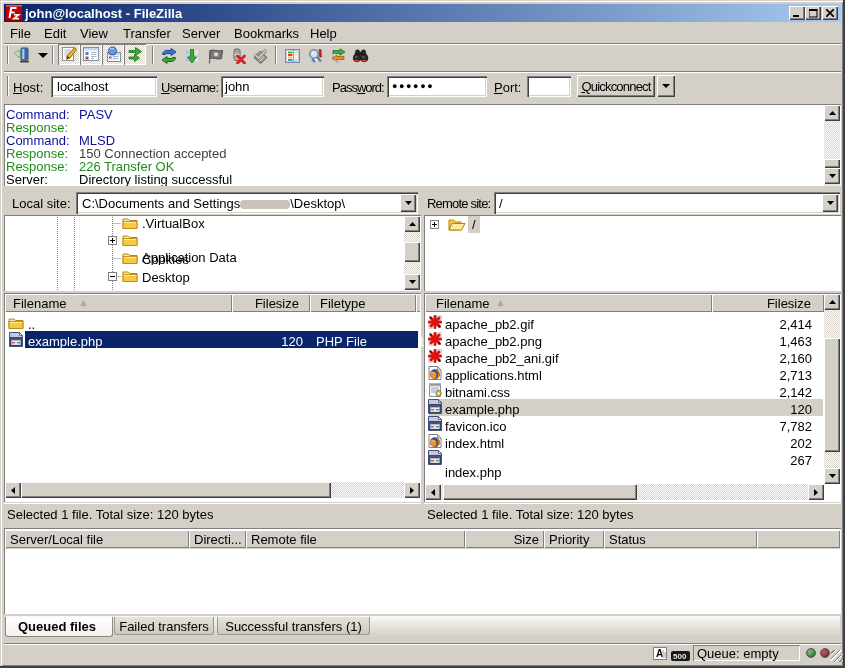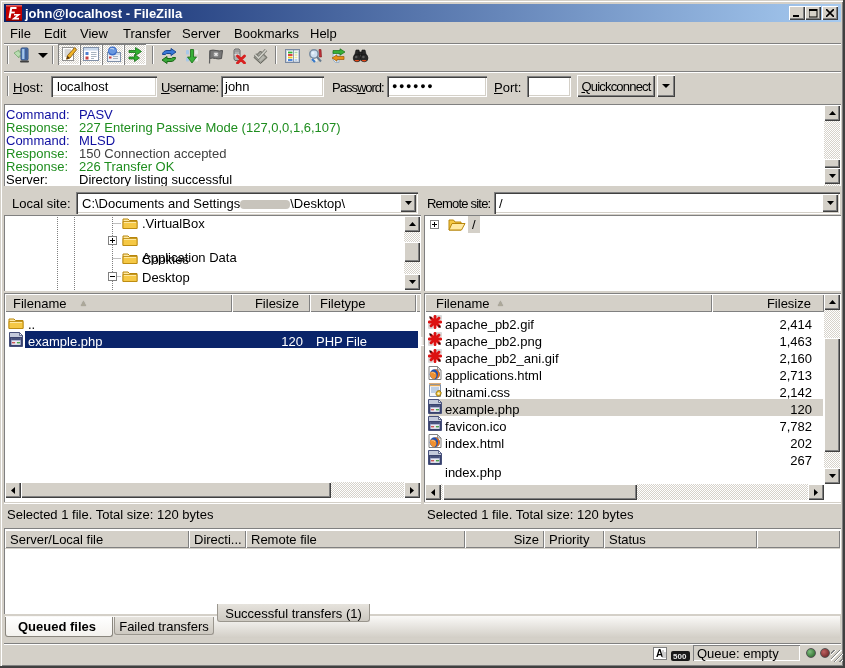--- a/index.html
+++ b/index.html
@@ -282,21 +282,21 @@
 <div class="abs" style="left:494px;top:80px;"><u>P</u>ort:</div>
 <div class="abs sunk2 white" style="left:527px;top:76px;width:44px;height:21px;"></div>
 <div class="abs raised btnface" style="left:577px;top:75px;width:78px;height:22px;text-align:center;padding-top:4px;letter-spacing:-0.8px;"><u>Q</u>uickconnect</div>
 <div class="abs raised btnface" style="left:657px;top:75px;width:18px;height:22px;">
     <div class="abs" style="left:5px;top:9px;width:0;height:0;border-left:4px solid transparent;border-right:4px solid transparent;border-top:4px solid #000;"></div>
   </div>
 
 <div class="abs white sunk" style="left:4px;top:104px;width:837px;height:83px;"></div>
 <div class="abs" style="left:6px;top:107.5px;width:820px;line-height:13px;">
 <div><span style="color:#0F0FA0;">Command:</span><span class="abs" style="left:73px;color:#0F0FA0;">PASV</span></div>
-<div><span style="color:#1E8D1E;">Response:</span><span class="abs" style="left:73px;top:13px;color:#1E8D1E;">227 Entering Passive Mode (127,0,0,1,6,107)</span></div>
+<div><span style="color:#1E8D1E;">Response:</span></div>
 <div><span style="color:#0F0FA0;">Command:</span><span class="abs" style="left:73px;top:26px;color:#0F0FA0;">MLSD</span></div>
 <div><span style="color:#1E8D1E;">Response:</span><span class="abs" style="left:73px;top:39px;color:#404040;">150 Connection accepted</span></div>
 <div><span style="color:#1E8D1E;">Response:</span><span class="abs" style="left:73px;top:52px;color:#1E8D1E;">226 Transfer OK</span></div>
 <div><span style="color:#000;">Server:</span><span class="abs" style="left:73px;top:65px;color:#000;">Directory listing successful</span></div>
 </div>
 
 <div class="abs sbtrack" style="left:824px;top:105px;width:16px;height:81px;"></div>
 <div class="abs scrollbtn" style="left:824px;top:105px;width:16px;height:16px;">
     <svg width="7" height="4">
       <path d="M3.5 0 L7 4 L0 4 Z" fill="#000"></path>
@@ -525,21 +525,21 @@
   <div class="hdrcell" style="left:241px;width:219px;">Remote file</div>
   <div class="hdrcell" style="left:460px;width:79px;text-align:right;">Size</div>
   <div class="hdrcell" style="left:539px;width:60px;">Priority</div>
   <div class="hdrcell" style="left:599px;width:153px;">Status</div>
   <div class="hdrcell" style="left:752px;width:83px;"></div>
 </div>
 
 <div class="abs" style="left:5px;top:616px;width:835px;height:22px;background:linear-gradient(#FAF9F7,#D2CEC6);"></div>
 <div class="abs" style="left:5px;top:617px;width:108px;height:20px;background:linear-gradient(#ffffff,#F4F2EE);border:1px solid #8A867E;border-top:none;border-radius:0 0 3px 3px;font-weight:bold;text-align:left;padding:2px 0 0 12px;">Queued files</div>
 <div class="abs" style="left:114px;top:617px;width:100px;height:18px;background:linear-gradient(#E6E3DD,#CCC8C0);border:1px solid #9a968e;border-top:none;border-radius:0 0 3px 3px;text-align:center;padding-top:2px;">Failed transfers</div>
-<div class="abs" style="left:217px;top:604px;width:153px;height:18px;background:linear-gradient(#E6E3DD,#CCC8C0);border:1px solid #9a968e;border-top:none;border-radius:0 0 3px 3px;text-align:center;padding-top:2px;">Successful transfers (1)</div>
+<div class="abs" style="left:217px;top:617px;width:153px;height:18px;background:linear-gradient(#E6E3DD,#CCC8C0);border:1px solid #9a968e;border-top:none;border-radius:0 0 3px 3px;text-align:center;padding-top:2px;">Successful transfers (1)</div>
 
 <div class="abs" style="left:4px;top:643px;width:837px;height:19px;background:#D4D0C8;box-shadow:inset 0 1px 0 #808080, inset 0 2px 0 #fff;"></div>
 <div class="abs" id="sb-ascii" style="left:653px;top:647px;width:14px;height:13px;"><svg width="14" height="13">
       <rect x="0.5" y="0.5" width="13" height="12" fill="#fff" stroke="#808080"></rect>
       <text x="3" y="10" font-family="Liberation Sans" font-size="10" font-weight="bold" fill="#000">A</text>
       <path d="M10 3 V11 M12 5 V11" stroke="#A0A0A0" stroke-width="1"></path>
     </svg></div>
 <div class="abs" id="sb-speed" style="left:671px;top:649px;width:19px;height:10px;"><svg width="19" height="10">
       <rect x="0" y="0" width="19" height="10" rx="2" fill="#181818"></rect>
       <text x="2" y="8" font-family="Liberation Sans" font-size="8" font-weight="bold" fill="#E8E8E8">500</text>

